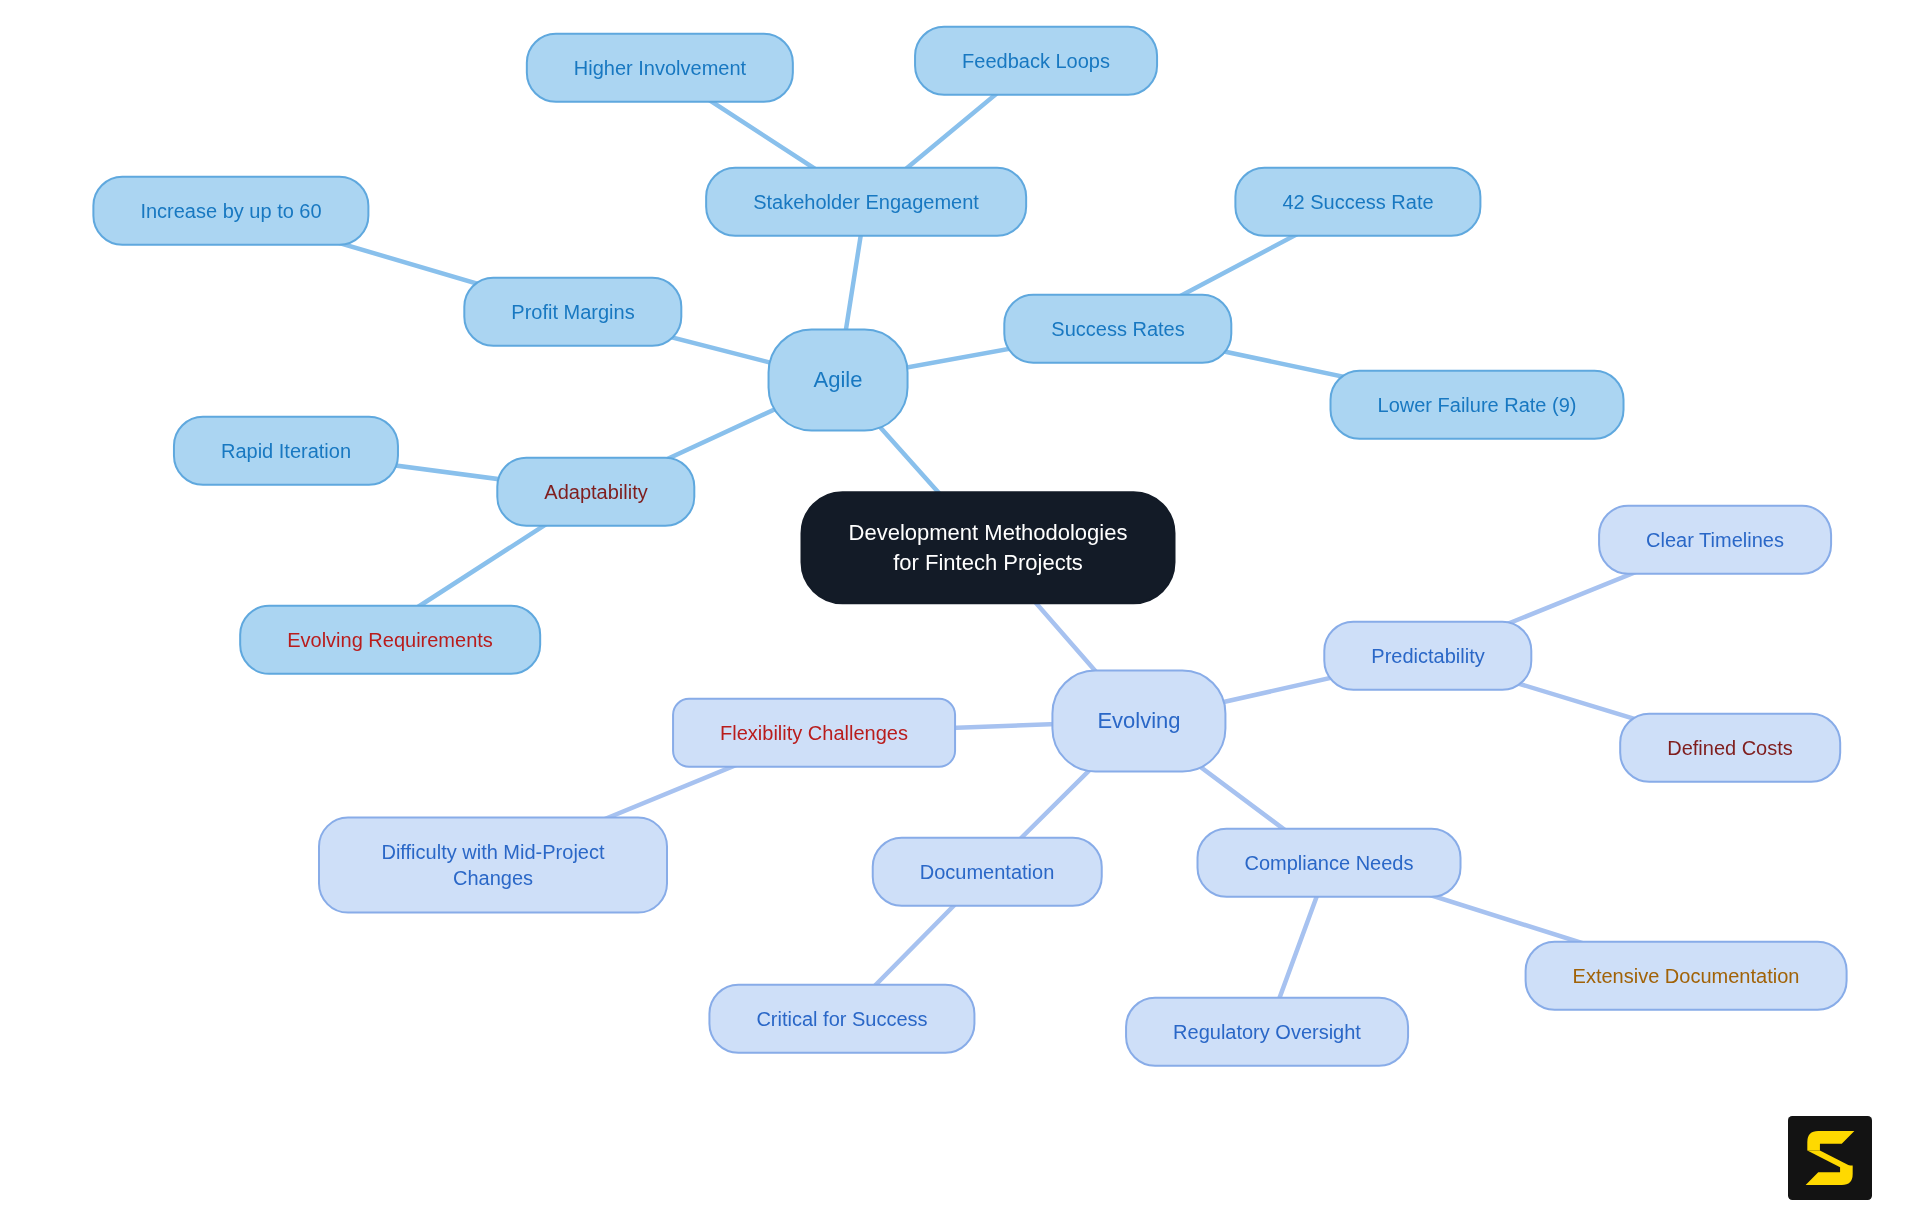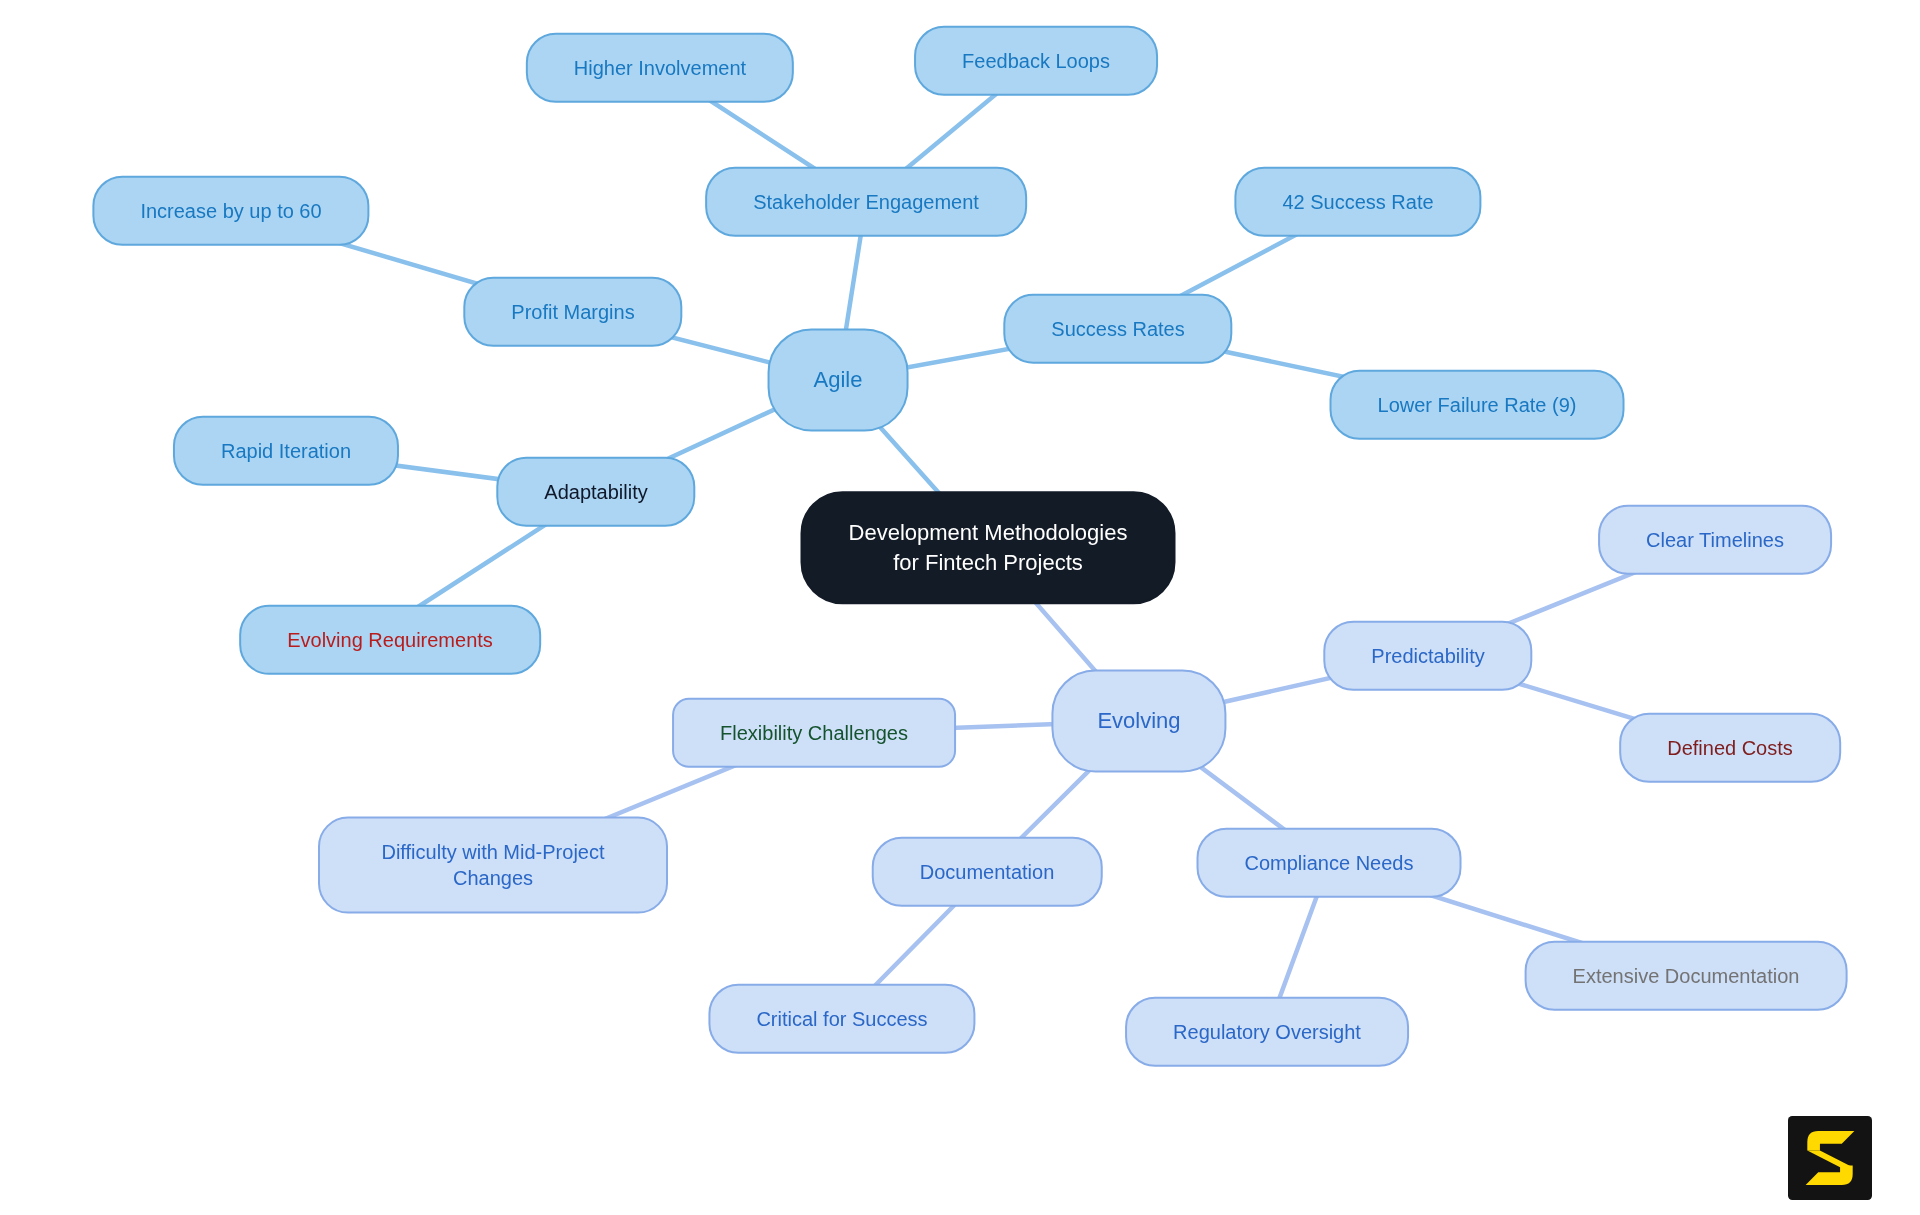--- a/index.html
+++ b/index.html
@@ -102,35 +102,35 @@
 for Fintech Projects</div>
     <div class="node kind-hub" style="left: 838px; top: 380px; background: rgb(171, 213, 242); border-color: rgb(95, 168, 222); color: rgb(24, 120, 193);">Agile</div>
     <div class="node kind-node" style="left: 866px; top: 202px; background: rgb(171, 213, 242); border-color: rgb(95, 168, 222); color: rgb(24, 120, 193);">Stakeholder Engagement</div>
     <div class="node kind-node" style="left: 660px; top: 68px; background: rgb(171, 213, 242); border-color: rgb(95, 168, 222); color: rgb(24, 120, 193);">Higher Involvement</div>
     <div class="node kind-node" style="left: 1036px; top: 61px; background: rgb(171, 213, 242); border-color: rgb(95, 168, 222); color: rgb(24, 120, 193);">Feedback Loops</div>
     <div class="node kind-node" style="left: 1118px; top: 329px; background: rgb(171, 213, 242); border-color: rgb(95, 168, 222); color: rgb(24, 120, 193);">Success Rates</div>
     <div class="node kind-node" style="left: 1358px; top: 202px; background: rgb(171, 213, 242); border-color: rgb(95, 168, 222); color: rgb(24, 120, 193);">42 Success Rate</div>
     <div class="node kind-node" style="left: 1477px; top: 405px; background: rgb(171, 213, 242); border-color: rgb(95, 168, 222); color: rgb(24, 120, 193);">Lower Failure Rate (9)</div>
     <div class="node kind-node" style="left: 573px; top: 312px; background: rgb(171, 213, 242); border-color: rgb(95, 168, 222); color: rgb(24, 120, 193);">Profit Margins</div>
     <div class="node kind-node" style="left: 231px; top: 211px; background: rgb(171, 213, 242); border-color: rgb(95, 168, 222); color: rgb(24, 120, 193);">Increase by up to 60</div>
-    <div class="node kind-node" style="left: 596px; top: 492px; background: rgb(171, 213, 242); border-color: rgb(95, 168, 222); color: #0f172a;">Adaptability</div>
+    <div class="node kind-node" style="left: 596px; top: 492px; background: rgb(171, 213, 242); border-color: rgb(95, 168, 222); color: #7f1d1d;">Adaptability</div>
     <div class="node kind-node" style="left: 286px; top: 451px; background: rgb(171, 213, 242); border-color: rgb(95, 168, 222); color: rgb(24, 120, 193);">Rapid Iteration</div>
     <div class="node kind-node" style="left: 390px; top: 625px; background: rgb(171, 213, 242); border-color: rgb(95, 168, 222); color: #b91c1c; margin-top: 15px;">Evolving Requirements</div>
     <div class="node kind-hub" style="left: 1139px; top: 721px; background: rgb(206, 223, 248); border-color: rgb(136, 172, 232); color: rgb(42, 103, 199);">Evolving</div>
     <div class="node kind-node" style="left: 1428px; top: 656px; background: rgb(206, 223, 248); border-color: rgb(136, 172, 232); color: rgb(42, 103, 199);">Predictability</div>
     <div class="node kind-node" style="left: 1715px; top: 540px; background: rgb(206, 223, 248); border-color: rgb(136, 172, 232); color: rgb(42, 103, 199);">Clear Timelines</div>
     <div class="node kind-node" style="left: 1730px; top: 748px; background: rgb(206, 223, 248); border-color: rgb(136, 172, 232); color: #7f1d1d;">Defined Costs</div>
-    <div class="node kind-node" style="left: 814px; top: 733px; background: rgb(206, 223, 248); border-color: rgb(136, 172, 232); color: #14532d; border-radius: 17px;">Flexibility Challenges</div>
+    <div class="node kind-node" style="left: 814px; top: 733px; background: rgb(206, 223, 248); border-color: rgb(136, 172, 232); color: #b91c1c; border-radius: 17px;">Flexibility Challenges</div>
     <div class="node kind-node multiline" style="left: 493px; top: 865px; width: 350px; background: rgb(206, 223, 248); border-color: rgb(136, 172, 232); color: rgb(42, 103, 199);">Difficulty with Mid-Project
 Changes</div>
     <div class="node kind-node" style="left: 987px; top: 872px; background: rgb(206, 223, 248); border-color: rgb(136, 172, 232); color: rgb(42, 103, 199);">Documentation</div>
     <div class="node kind-node" style="left: 842px; top: 1019px; background: rgb(206, 223, 248); border-color: rgb(136, 172, 232); color: rgb(42, 103, 199);">Critical for Success</div>
     <div class="node kind-node" style="left: 1329px; top: 863px; background: rgb(206, 223, 248); border-color: rgb(136, 172, 232); color: rgb(42, 103, 199);">Compliance Needs</div>
     <div class="node kind-node" style="left: 1267px; top: 1032px; background: rgb(206, 223, 248); border-color: rgb(136, 172, 232); color: rgb(42, 103, 199);">Regulatory Oversight</div>
-    <div class="node kind-node" style="left: 1686px; top: 976px; background: rgb(206, 223, 248); border-color: rgb(136, 172, 232); color: #737373;">Extensive Documentation</div>
+    <div class="node kind-node" style="left: 1686px; top: 976px; background: rgb(206, 223, 248); border-color: rgb(136, 172, 232); color: #a16207;">Extensive Documentation</div>
   </div>
 
 <div class="logo">
   <svg viewBox="0 0 100 100" xmlns="http://www.w3.org/2000/svg">
     <rect x="0" y="0" width="100" height="100" rx="5" fill="#131313"></rect>
     <path d="M79 18 L36 18 Q23 18 23 31 L23 41 L38 41 L38 33 L64 33 Z" fill="#ffd900"></path>
     <path d="M23 41 L38 41 L77 61 L62 61 Z" fill="#ffd900"></path>
     <path d="M21 82 L64 82 Q77 82 77 69 L77 59 L62 59 L62 67 L36 67 Z" fill="#ffd900"></path>
   </svg>
 </div>

